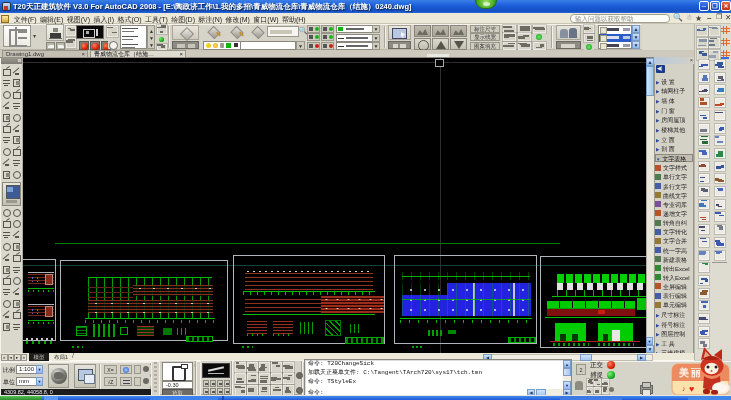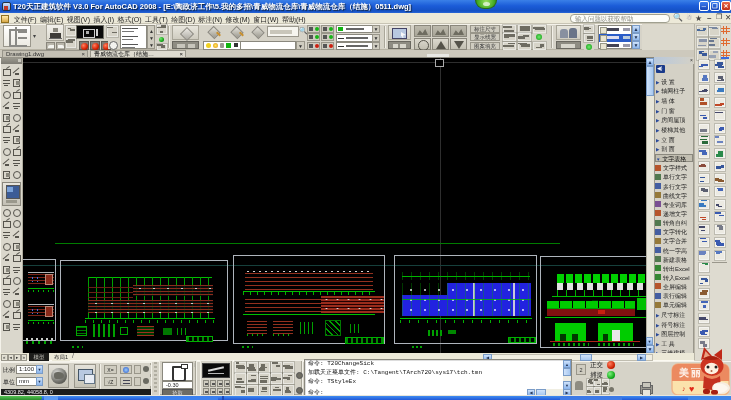--- a/index.html
+++ b/index.html
@@ -1,17 +1,17 @@
 <!DOCTYPE html>
 <html><head><meta charset="utf-8"><style>html,body{margin:0;padding:0;width:731px;height:400px;overflow:hidden;}body{font-family:"Liberation Sans",sans-serif;background:#d6d3c8;position:relative;}div{box-sizing:border-box;font-family:"Liberation Sans",sans-serif;}i{display:block}</style></head><body>
 <div style="position:absolute;left:0px;top:0px;width:731px;height:13px;background:linear-gradient(#3a80e8,#1b5cd8 45%,#1450c4 85%,#2a68d8);"></div>
 <div style="position:absolute;left:2px;top:2px;width:9px;height:9px;background:linear-gradient(#cfe0f8,#7aa8e8);border:1px solid #234;border-radius:2px;">
     <i style="position:absolute;left:1px;top:3px;width:4px;height:4px;background:#c03828;"></i>
   </div>
-<div style="position:absolute;left:13px;top:1.5px;font-size:7.5px;font-weight:bold;color:#fff;white-space:nowrap;letter-spacing:0;text-shadow:1px 1px 1px #123;">T20天正建筑软件 V3.0 For AutoCAD 2008 - [E:\陶政济工作\5.我的多招\青威物流仓库\青威物流仓库（结施）0511.dwg]</div>
+<div style="position:absolute;left:13px;top:1.5px;font-size:7.5px;font-weight:bold;color:#fff;white-space:nowrap;letter-spacing:0;text-shadow:1px 1px 1px #123;">T20天正建筑软件 V3.0 For AutoCAD 2008 - [E:\陶政济工作\1.我的多招\青威物流仓库\青威物流仓库（结施）0240.dwg]</div>
 <div style="position:absolute;left:699px;top:1px;width:10px;height:10px;background:linear-gradient(#3c7cf0,#1a48b8);border:1px solid #fff;border-radius:2px;color:#fff;font-size:6px;line-height:8px;text-align:center;font-weight:bold;">─</div>
 <div style="position:absolute;left:710px;top:1px;width:10px;height:10px;background:linear-gradient(#3c7cf0,#1a48b8);border:1px solid #fff;border-radius:2px;color:#fff;font-size:6px;line-height:8px;text-align:center;font-weight:bold;">❐</div>
 <div style="position:absolute;left:721px;top:1px;width:10px;height:10px;background:linear-gradient(#e8684a,#c03018);border:1px solid #fff;border-radius:2px;color:#fff;font-size:6px;line-height:8px;text-align:center;font-weight:bold;">✕</div>
 <div style="position:absolute;left:475px;top:0px;width:22px;height:9px;background:radial-gradient(circle at 50% 20%,#9ae060,#42aa22 70%,#2a7a12);border-radius:0 0 10px 10px;border:1px solid #2a6a14;border-top:none;">
     <i style="position:absolute;left:7px;top:2px;width:7px;height:4px;background:#e8f8e0;border-radius:50%;opacity:.8;"></i>
   </div>
 <div style="position:absolute;left:0px;top:13px;width:731px;height:11px;background:#ece9d8;border-bottom:1px solid #c8c4b4;"></div>
 <div style="position:absolute;left:1px;top:15px;width:8px;height:8px;background:linear-gradient(#ffe9a8,#d8a848);border:1px solid #907020;"></div>
 <div style="position:absolute;left:12px;top:15px;font-size:7px;color:#222;white-space:nowrap;"><span style="margin:0 1.7px;">文件(F)</span><span style="margin:0 1.7px;">编辑(E)</span><span style="margin:0 1.7px;">视图(V)</span><span style="margin:0 1.7px;">插入(I)</span><span style="margin:0 1.7px;">格式(O)</span><span style="margin:0 1.7px;">工具(T)</span><span style="margin:0 1.7px;">绘图(D)</span><span style="margin:0 1.7px;">标注(N)</span><span style="margin:0 1.7px;">修改(M)</span><span style="margin:0 1.7px;">窗口(W)</span><span style="margin:0 1.7px;">帮助(H)</span></div>
 <div style="position:absolute;left:570px;top:14px;width:100px;height:9px;background:#fdfdf8;border:1px solid #a0a090;border-radius:4px;color:#8a8a80;font-size:6.5px;line-height:7px;padding-left:4px;white-space:nowrap;">输入问题以获取帮助</div>

